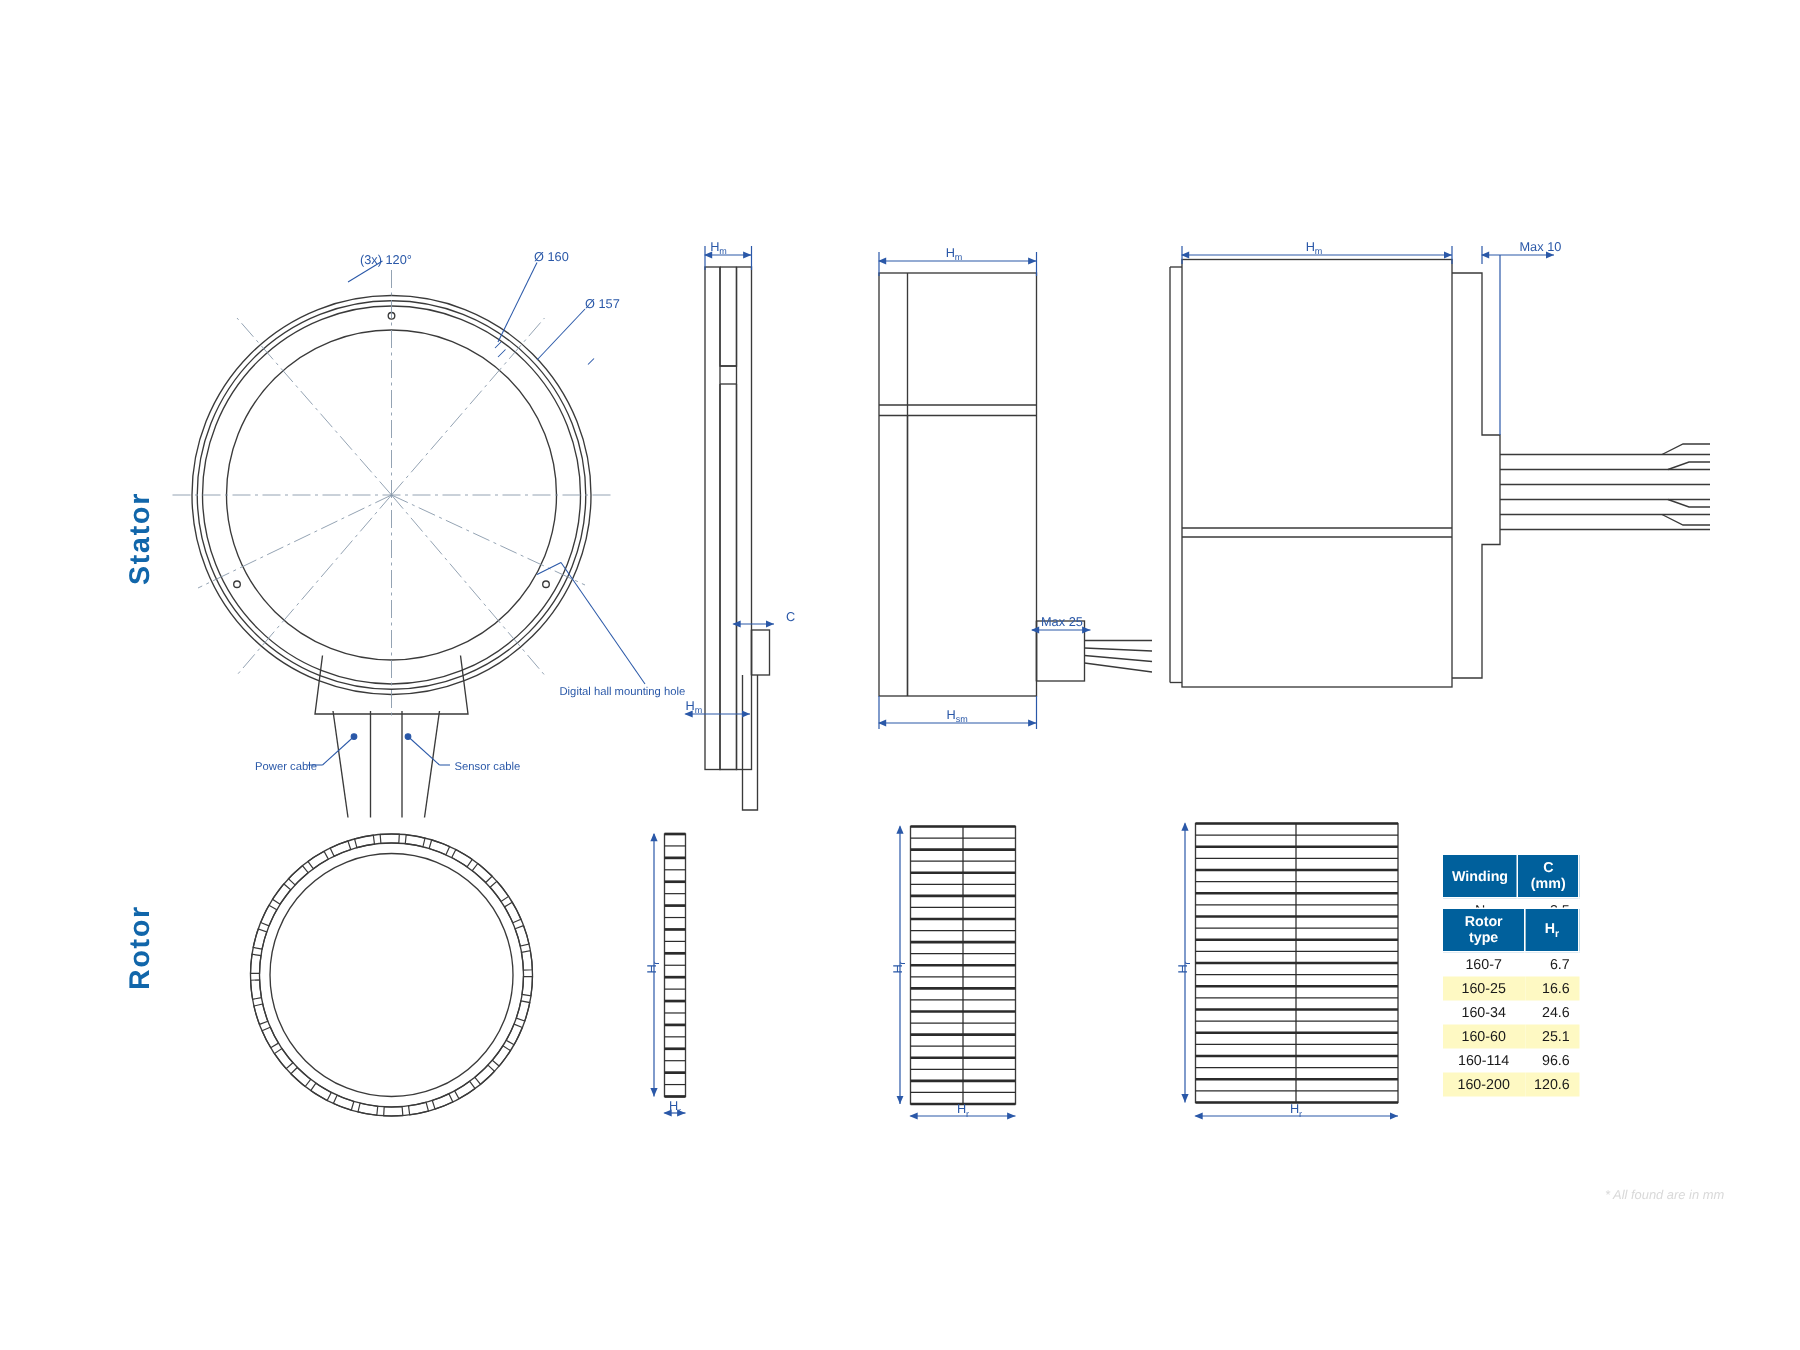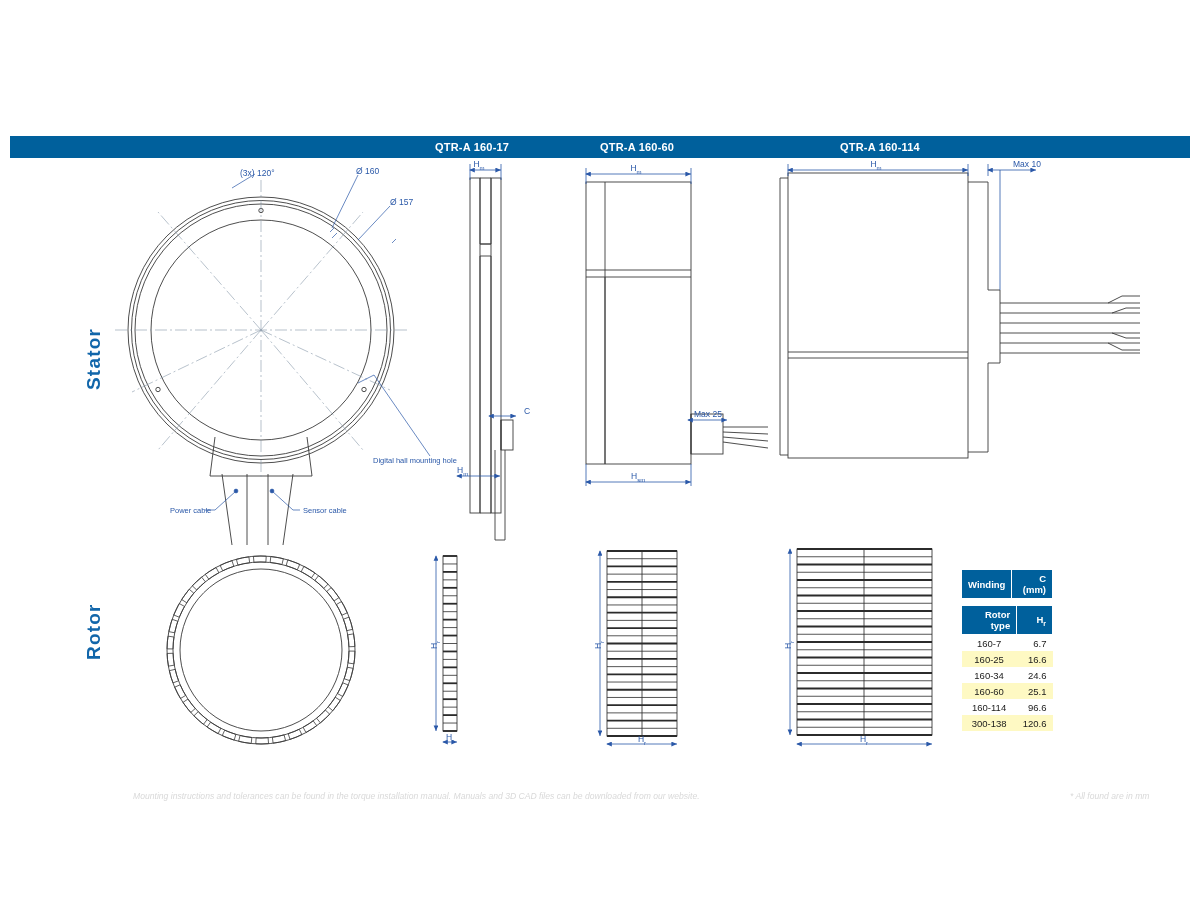--- a/index.html
+++ b/index.html
@@ -38,21 +38,21 @@
   #lbl-stator{left:83px;top:390px;}
   #lbl-rotor{left:83px;top:660px;}
 
   
   .canvas{position:absolute;left:0;top:0;width:1200px;height:900px;pointer-events:none;}
 
   
   .tbl{position:absolute;font-size:9.5px;border-collapse:collapse;}
   .tbl th{
     background:#00609C;color:#fff;font-weight:bold;font-size:9.5px;
-    padding:3px 6px;text-align:right;border:1px solid #fff;
+    padding:3px 6px;text-align:center;border:1px solid #fff;
   }
   .tbl td{
     padding:2.5px 6px;text-align:right;color:#1a1a1a;
     border:none;font-size:9.5px;
   }
   .tbl tr.alt td{background:#fef9c3;}
   #tbl-winding{left:961px;top:569px;width:92px;}
   #tbl-rotor{left:961px;top:605px;width:92px;}
   .tbl td.lcell{text-align:center;}
   .sub{font-size:7px;vertical-align:sub;}
@@ -65,25 +65,20 @@
   #foot-left{left:133px;top:791px;}
   #foot-right{left:1070px;top:791px;}
 
   
 </style>
 </head>
 <body>
 
 <div class="page">
 
-  <div class="header-band">
-    <div class="col hcol1">QTR-A 160-17</div>
-    <div class="col hcol2">QTR-A 160-60</div>
-    <div class="col hcol3">QTR-A 160-114</div>
-  </div>
 
   <div class="vlabel" id="lbl-stator">Stator</div>
   <div class="vlabel" id="lbl-rotor">Rotor</div>
 
   <svg class="canvas" viewBox="0 0 1200 900">
     <defs>
       <marker id="ar" markerWidth="8" markerHeight="8" refX="7" refY="3" orient="auto">
         <path d="M0,0 L7,3 L0,6 z" fill="#2A58A8"></path>
       </marker>
       <marker id="arl" markerWidth="8" markerHeight="8" refX="1" refY="3" orient="auto">
@@ -444,22 +439,21 @@
       </tr>
       <tr class="alt">
         <td class="lcell">160-60</td>
         <td>25.1</td>
       </tr>
       <tr>
         <td class="lcell">160-114</td>
         <td>96.6</td>
       </tr>
       <tr class="alt">
-        <td class="lcell">300-138</td>
+        <td class="lcell">160-200</td>
         <td>120.6</td>
       </tr>
     </tbody>
   </table>
 
-  <div class="footnote" id="foot-left">Mounting instructions and tolerances can be found in the torque installation manual. Manuals and 3D CAD files can be downloaded from our website.</div>
   <div class="footnote" id="foot-right">* All found are in mm</div>
 
 </div>
 
 </body></html>

